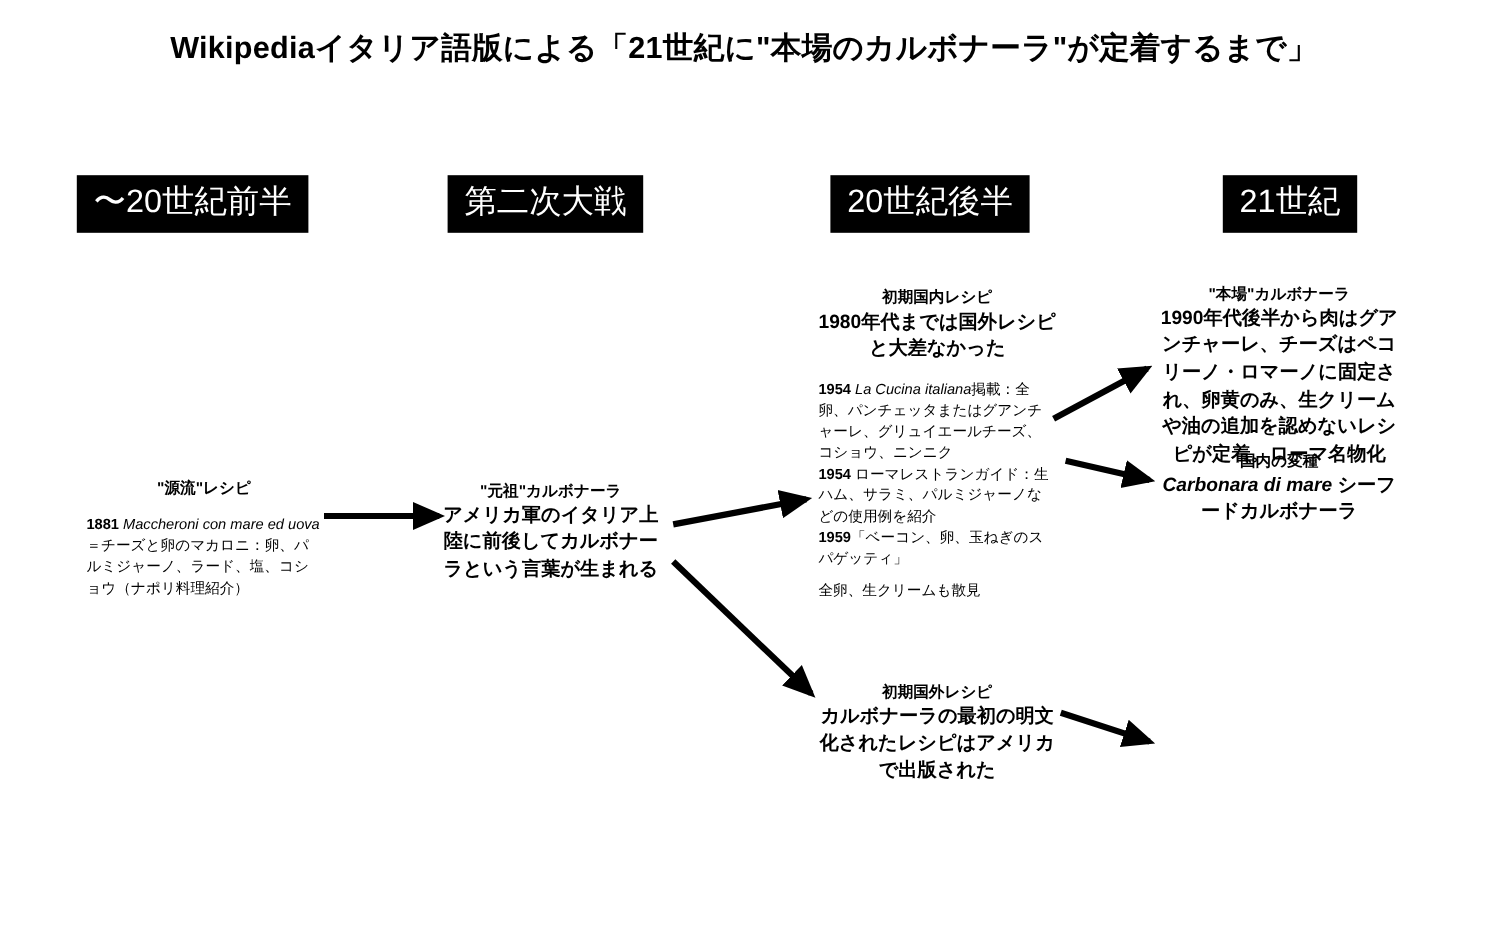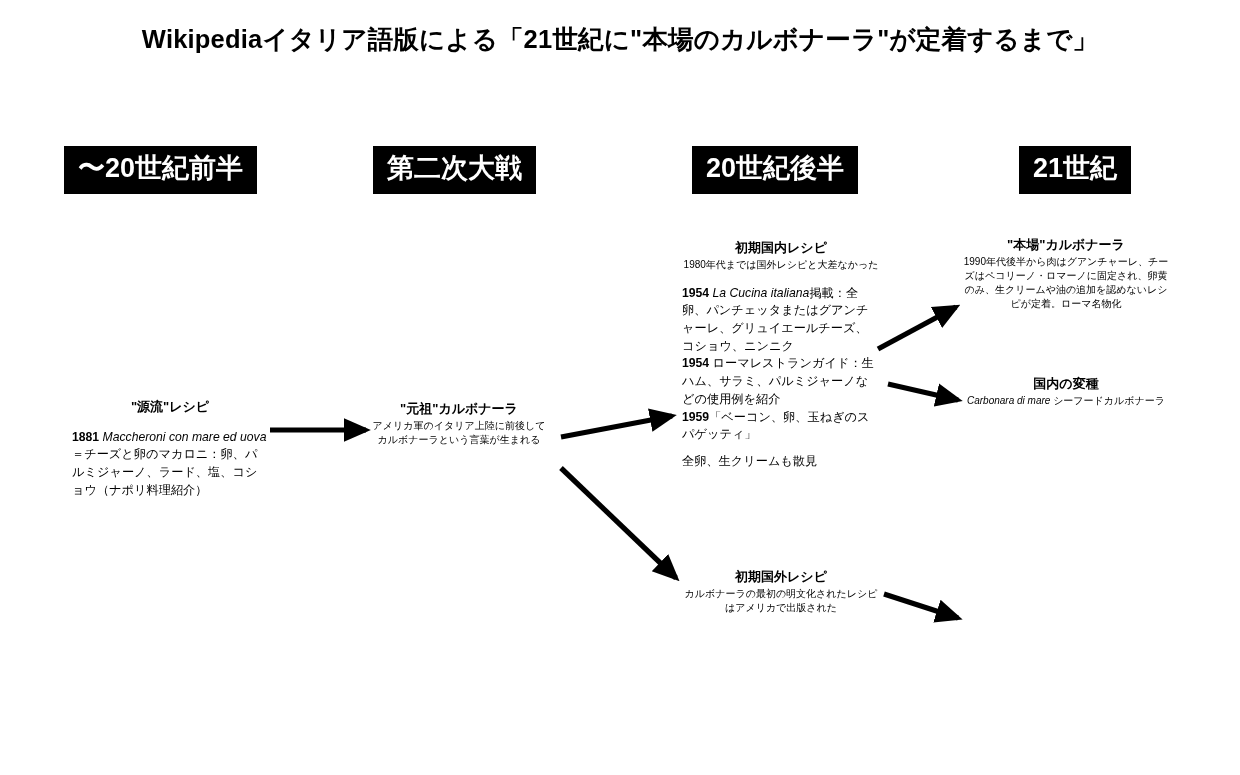--- a/index.html
+++ b/index.html
@@ -22,40 +22,41 @@
     letter-spacing: 0.2px;
     white-space: nowrap;
   }
 
   
   .era {
     position: absolute;
     background: #000000;
     color: #ffffff;
     font-size: 27px;
-    font-weight: bold;
+    font-weight: normal;
     line-height: 1;
     padding: 9px 14px 12px 14px;
     white-space: nowrap;
     text-align: left;
   }
 
   
   .block { position: absolute; }
   .block h3 {
     font-size: 13px;
     font-weight: bold;
     text-align: center;
     line-height: 1.35;
     margin-bottom: 1px;
   }
   .block .sub {
-    font-size: 10px;
+    font-size: 16px;
     text-align: center;
     line-height: 1.42;
+    font-weight: bold;
   }
   .block .detail {
     font-size: 12.2px;
     text-align: left;
     line-height: 1.45;
     margin-top: 13px;
   }
   .detail .b { font-weight: bold; }
   .detail .it { font-style: italic; }
   .sub .it { font-style: italic; }

